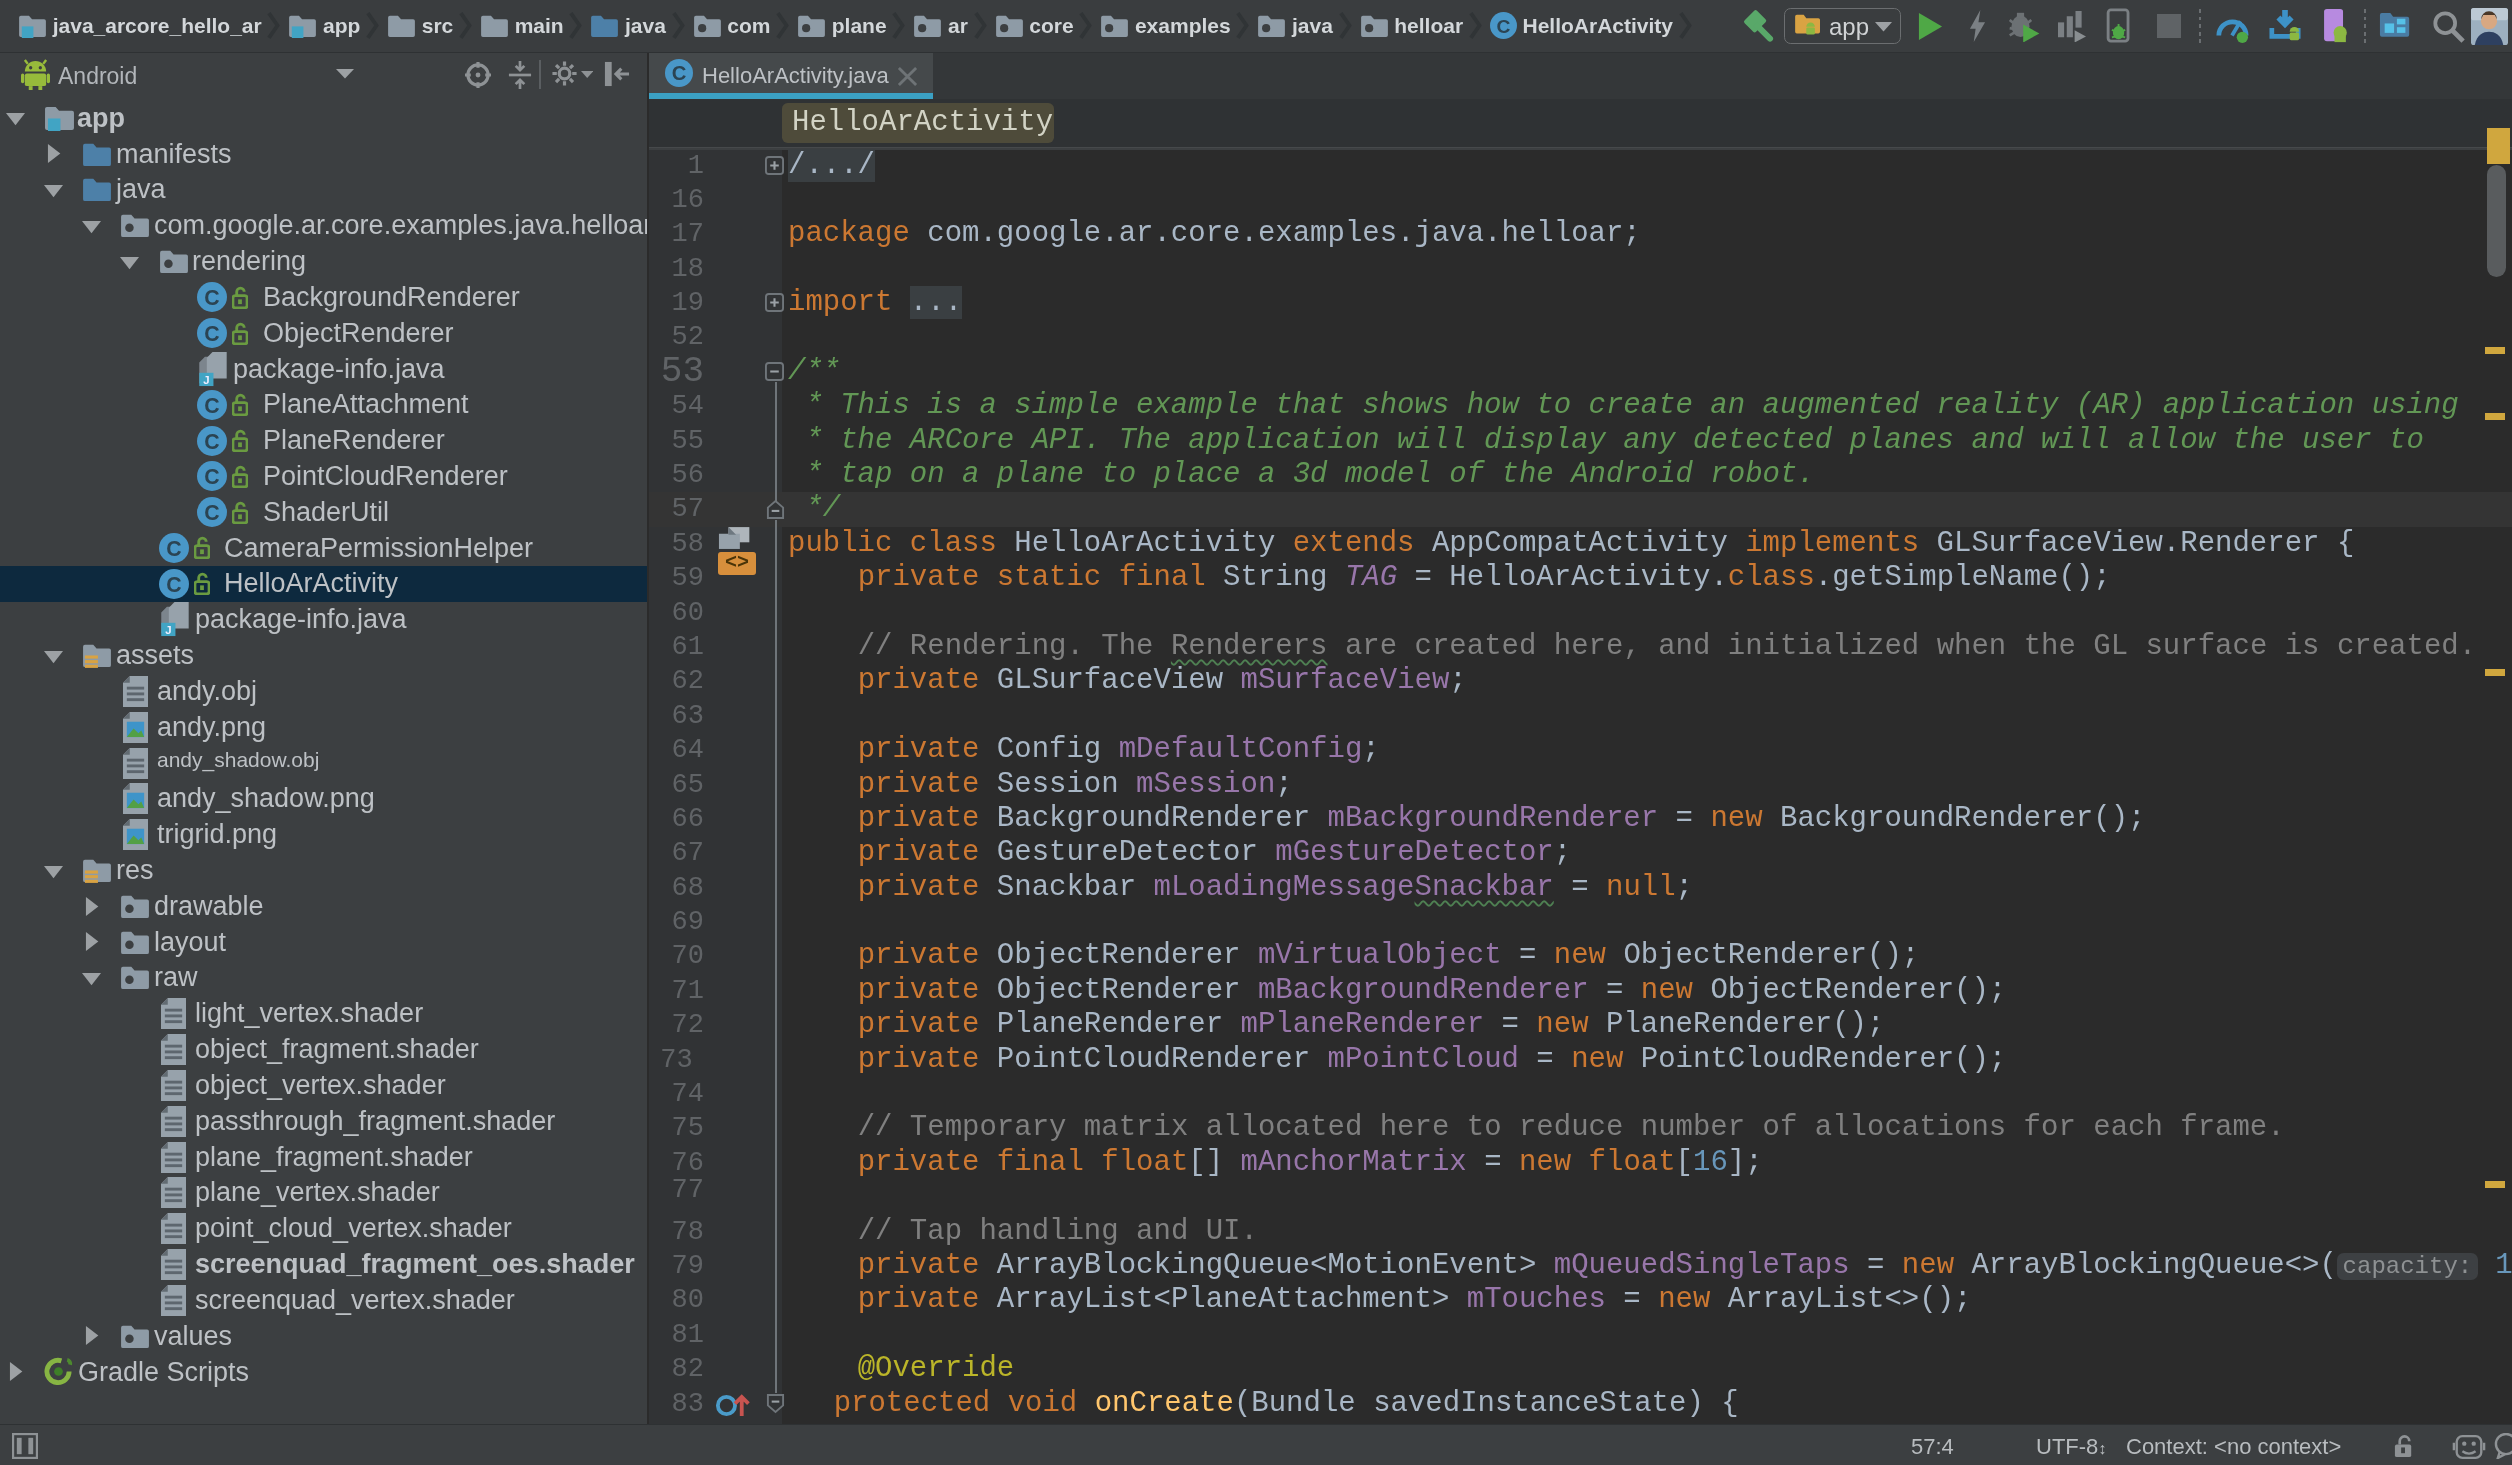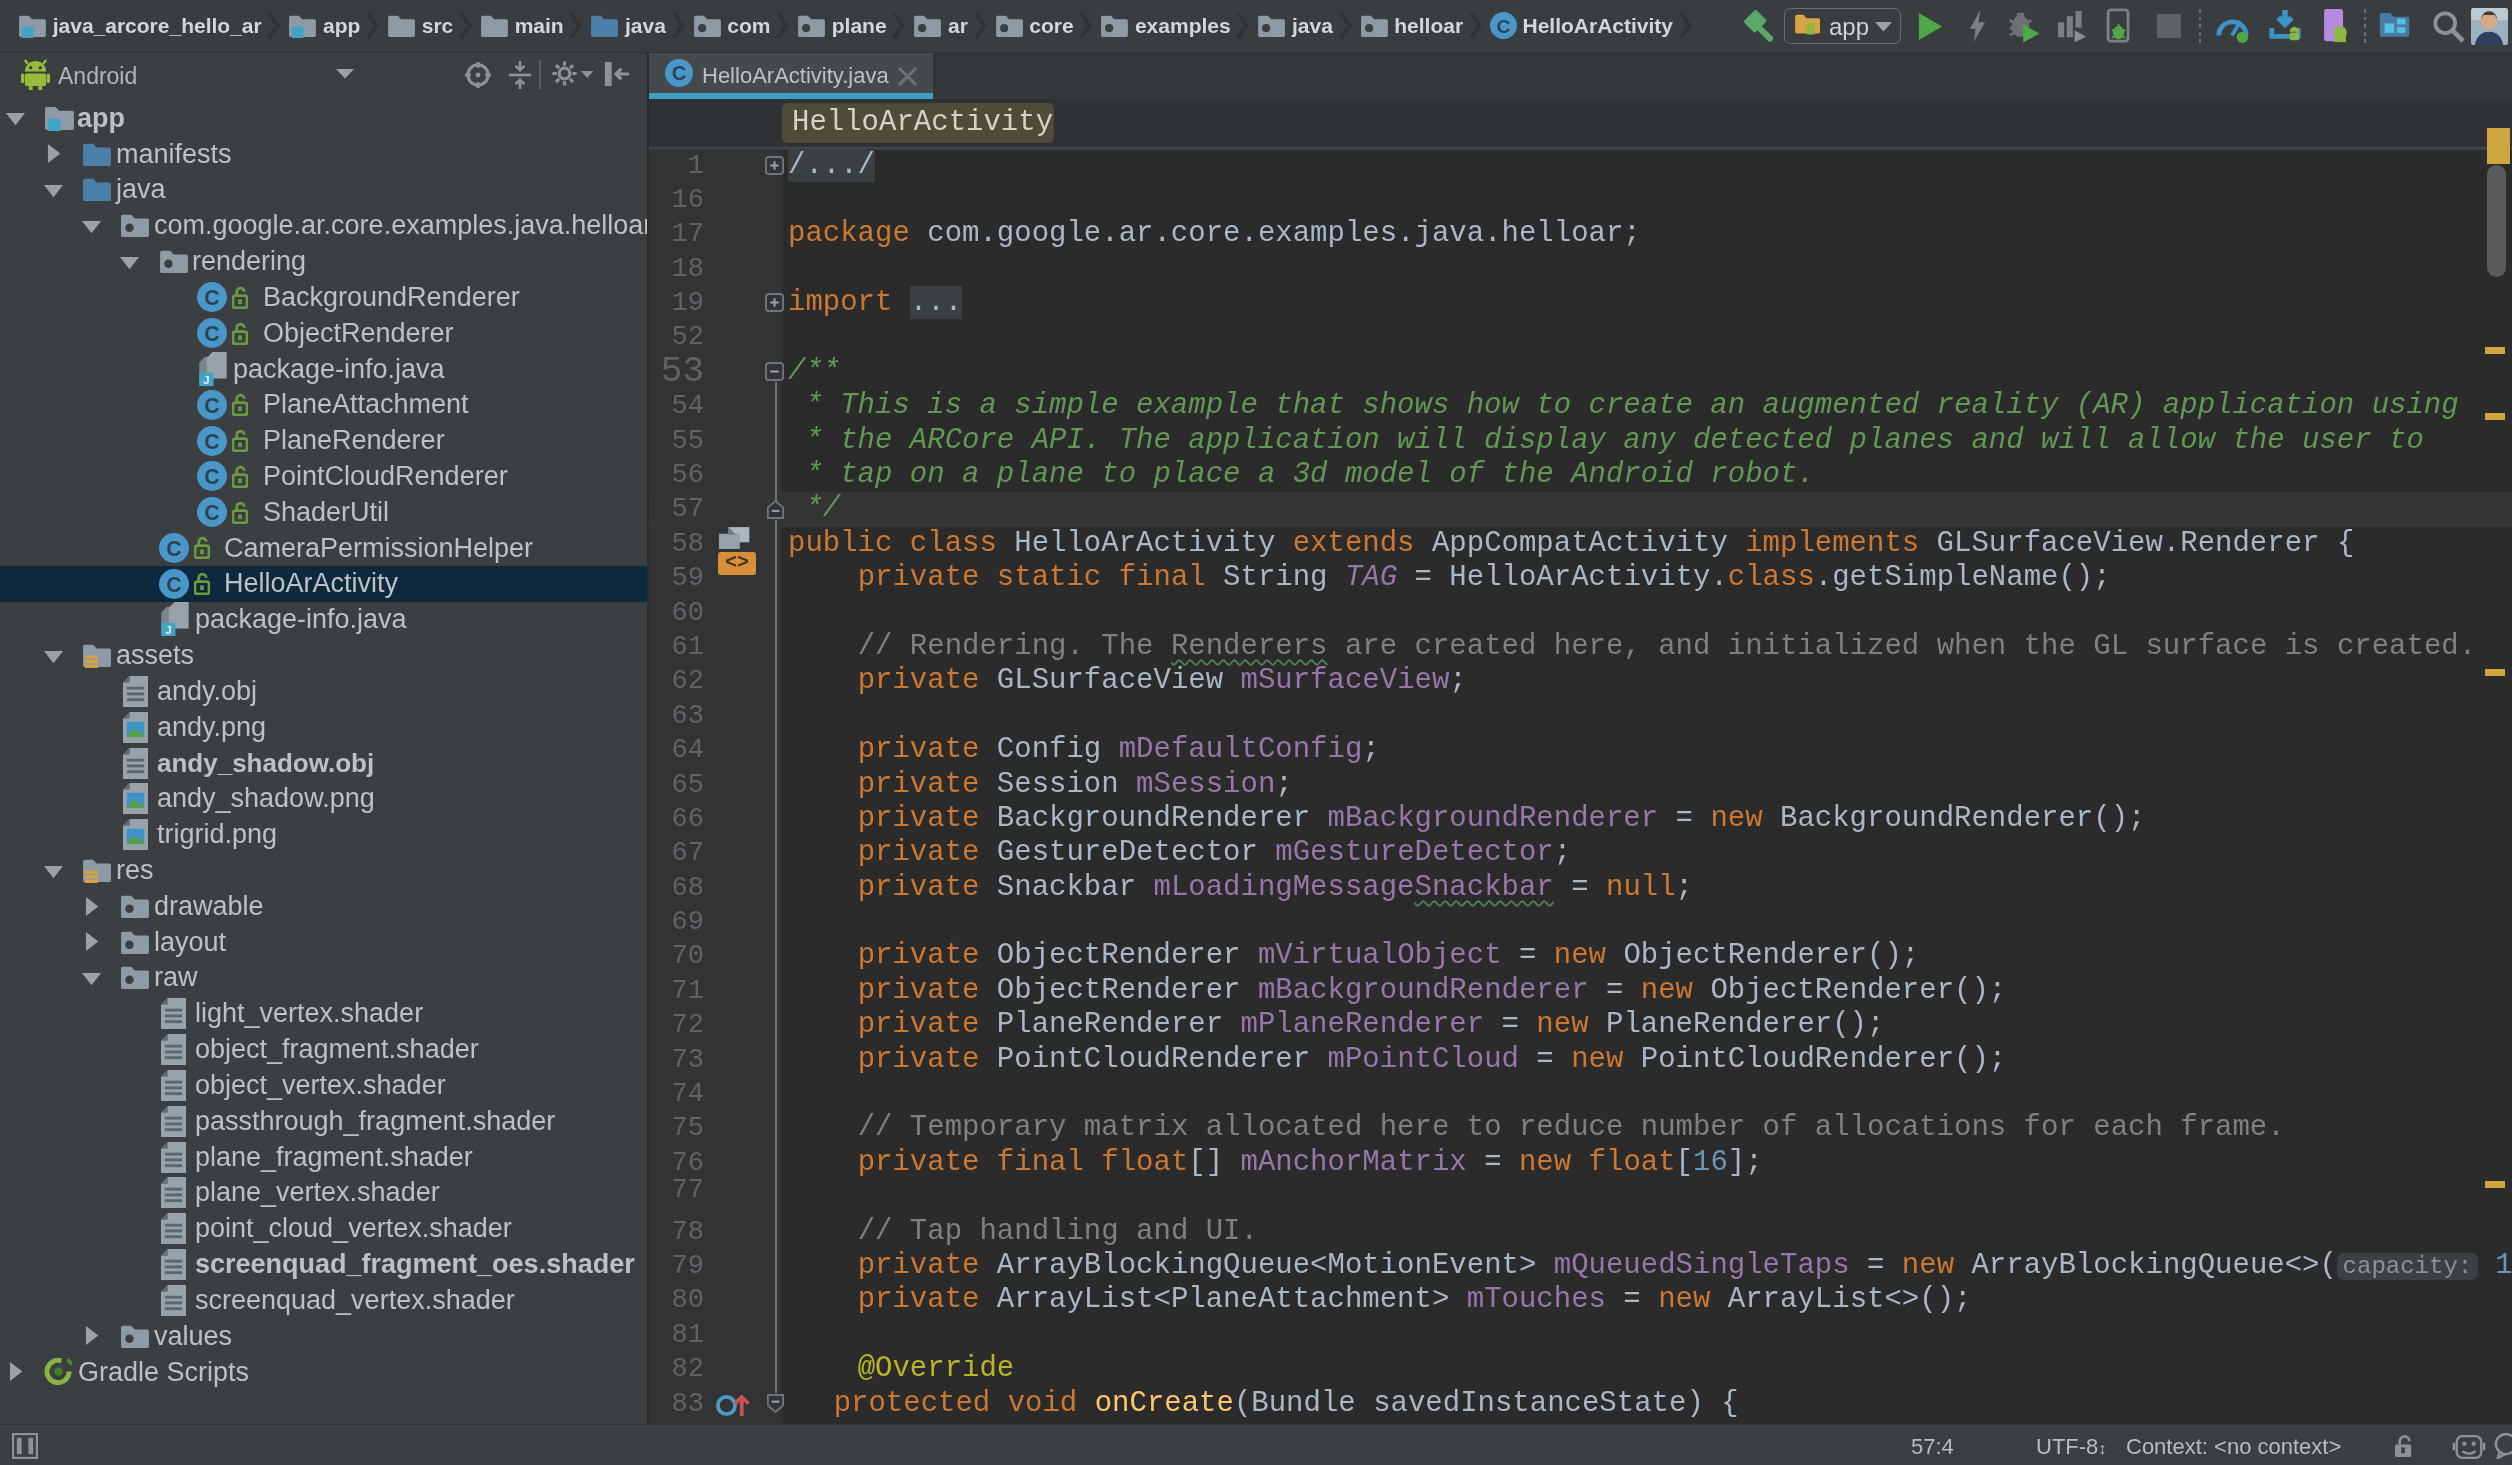--- a/index.html
+++ b/index.html
@@ -410,21 +410,21 @@
       <path d="M4 26 l7-9 5 5 3-3 3 7 Z" fill="#53a045"></path>
     </svg>
     <div style="position:absolute;left:157px;top:614px;font-size:27px;color:#bdc1c5;font-weight:normal;white-space:nowrap">andy.png</div>
     <svg style="position:absolute;left:123px;top:650px" width="25" height="31" viewBox="0 0 26 32">
       <path d="M7 0 H26 V32 H0 V7 Z" fill="#97a2ab"></path>
       <path d="M7 0 V7 H0 Z" fill="#626b72"></path>
       <rect x="4" y="11" width="18" height="3" fill="#5d666e"></rect>
       <rect x="4" y="17" width="18" height="3" fill="#5d666e"></rect>
       <rect x="4" y="23" width="18" height="3" fill="#5d666e"></rect>
     </svg>
-    <div style="position:absolute;left:157px;top:650px;font-size:26px;color:#bdc1c5;font-weight:bold;white-space:nowrap">andy_shadow.obj</div>
+    <div style="position:absolute;left:157px;top:650px;font-size:21px;color:#bdc1c5;font-weight:normal;white-space:nowrap">andy_shadow.obj</div>
     <svg style="position:absolute;left:123px;top:685px" width="25" height="31" viewBox="0 0 26 32">
       <path d="M7 0 H26 V32 H0 V7 Z" fill="#97a2ab"></path>
       <path d="M7 0 V7 H0 Z" fill="#626b72"></path>
       <rect x="4" y="10" width="18" height="16" fill="#3e94c9"></rect>
       <path d="M4 26 l7-9 5 5 3-3 3 7 Z" fill="#53a045"></path>
     </svg>
     <div style="position:absolute;left:157px;top:685px;font-size:27px;color:#bdc1c5;font-weight:normal;white-space:nowrap">andy_shadow.png</div>
     <svg style="position:absolute;left:123px;top:721px" width="25" height="31" viewBox="0 0 26 32">
       <path d="M7 0 H26 V32 H0 V7 Z" fill="#97a2ab"></path>
       <path d="M7 0 V7 H0 Z" fill="#626b72"></path>
@@ -602,21 +602,21 @@
 <div class="ab code" style="left:788px;top:836px">    <span style="color:#CC7832">private</span> GestureDetector <span style="color:#9876AA">mGestureDetector</span>;</div>
 <div class="ab code" style="left:649px;top:871px;width:55px;text-align:right;color:#606366;font-size:27px">68</div>
 <div class="ab code" style="left:788px;top:871px">    <span style="color:#CC7832">private</span> Snackbar <span style="color:#9876AA">mLoadingMessage<span class="sq">Snackbar</span></span> = <span style="color:#CC7832">null</span>;</div>
 <div class="ab code" style="left:649px;top:905px;width:55px;text-align:right;color:#606366;font-size:27px">69</div>
 <div class="ab code" style="left:649px;top:939px;width:55px;text-align:right;color:#606366;font-size:27px">70</div>
 <div class="ab code" style="left:788px;top:939px">    <span style="color:#CC7832">private</span> ObjectRenderer <span style="color:#9876AA">mVirtualObject</span> = <span style="color:#CC7832">new</span> ObjectRenderer();</div>
 <div class="ab code" style="left:649px;top:974px;width:55px;text-align:right;color:#606366;font-size:27px">71</div>
 <div class="ab code" style="left:788px;top:974px">    <span style="color:#CC7832">private</span> ObjectRenderer <span style="color:#9876AA">mBackgroundRenderer</span> = <span style="color:#CC7832">new</span> ObjectRenderer();</div>
 <div class="ab code" style="left:649px;top:1008px;width:55px;text-align:right;color:#606366;font-size:27px">72</div>
 <div class="ab code" style="left:788px;top:1008px">    <span style="color:#CC7832">private</span> PlaneRenderer <span style="color:#9876AA">mPlaneRenderer</span> = <span style="color:#CC7832">new</span> PlaneRenderer();</div>
-<div class="ab code" style="left:649px;top:1043px;width:55px;text-align:right;color:#606366;font-size:27px">73</div>
+<div class="ab code" style="left:649px;top:1043px;width:55px;text-align:center;color:#606366;font-size:27px">73</div>
 <div class="ab code" style="left:788px;top:1043px">    <span style="color:#CC7832">private</span> PointCloudRenderer <span style="color:#9876AA">mPointCloud</span> = <span style="color:#CC7832">new</span> PointCloudRenderer();</div>
 <div class="ab code" style="left:649px;top:1077px;width:55px;text-align:right;color:#606366;font-size:27px">74</div>
 <div class="ab code" style="left:649px;top:1111px;width:55px;text-align:right;color:#606366;font-size:27px">75</div>
 <div class="ab code" style="left:788px;top:1111px">    <span style="color:#808080">// Temporary matrix allocated here to reduce number of allocations for each frame.</span></div>
 <div class="ab code" style="left:649px;top:1146px;width:55px;text-align:right;color:#606366;font-size:27px">76</div>
 <div class="ab code" style="left:788px;top:1146px">    <span style="color:#CC7832">private final float</span>[] <span style="color:#9876AA">mAnchorMatrix</span> = <span style="color:#CC7832">new float</span>[<span style="color:#6897BB">16</span>];</div>
 <div class="ab code" style="left:649px;top:1173px;width:55px;text-align:right;color:#606366;font-size:27px">77</div>
 <div class="ab code" style="left:649px;top:1215px;width:55px;text-align:right;color:#606366;font-size:27px">78</div>
 <div class="ab code" style="left:788px;top:1215px">    <span style="color:#808080">// Tap handling and UI.</span></div>
 <div class="ab code" style="left:649px;top:1249px;width:55px;text-align:right;color:#606366;font-size:27px">79</div>

